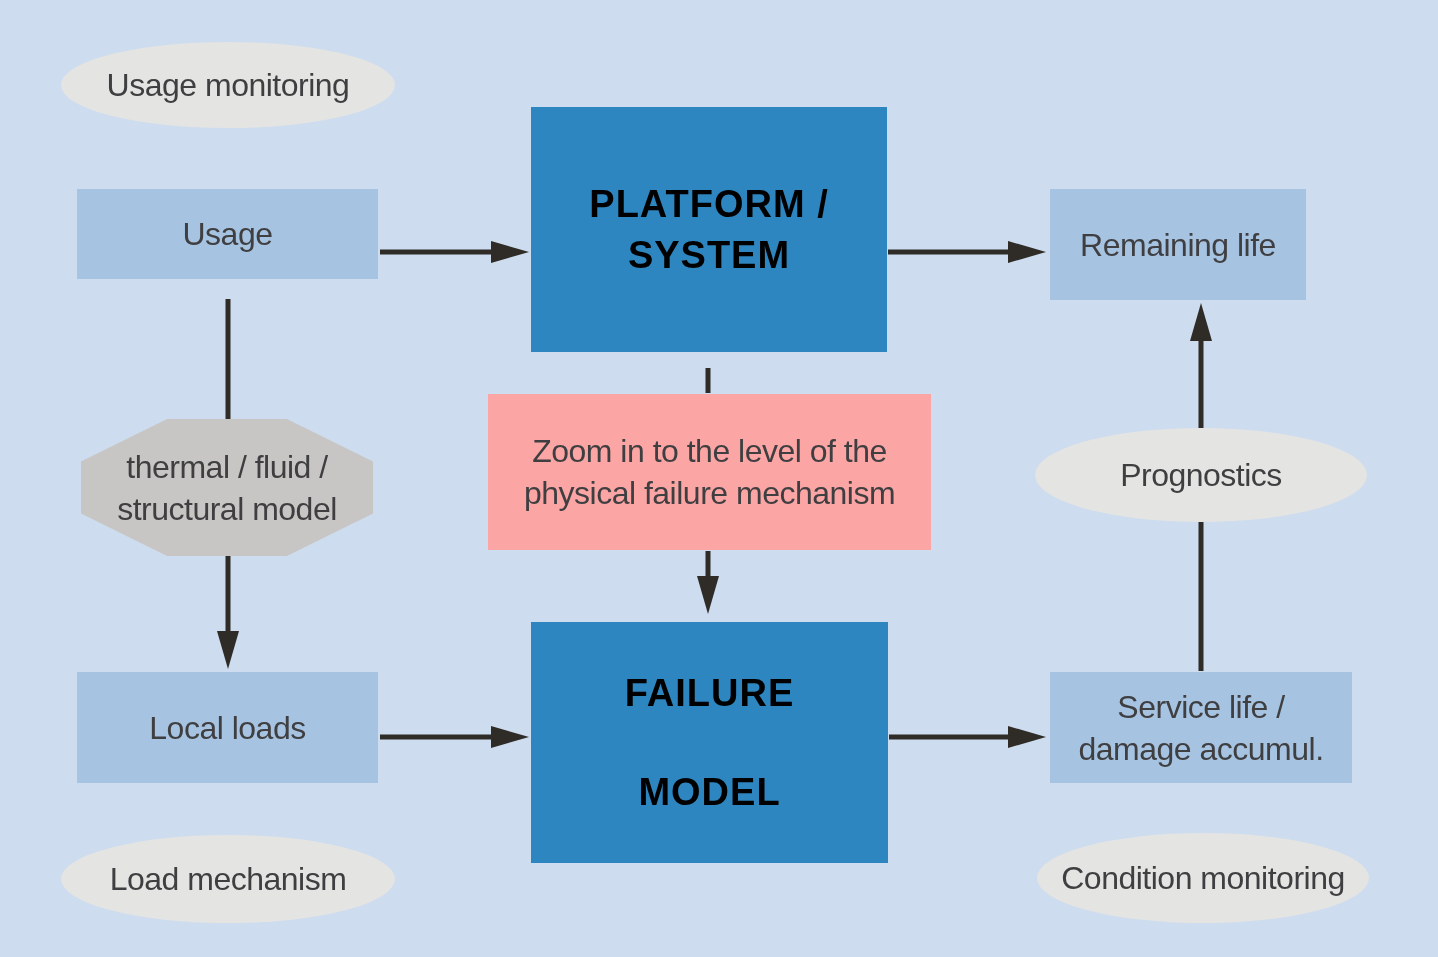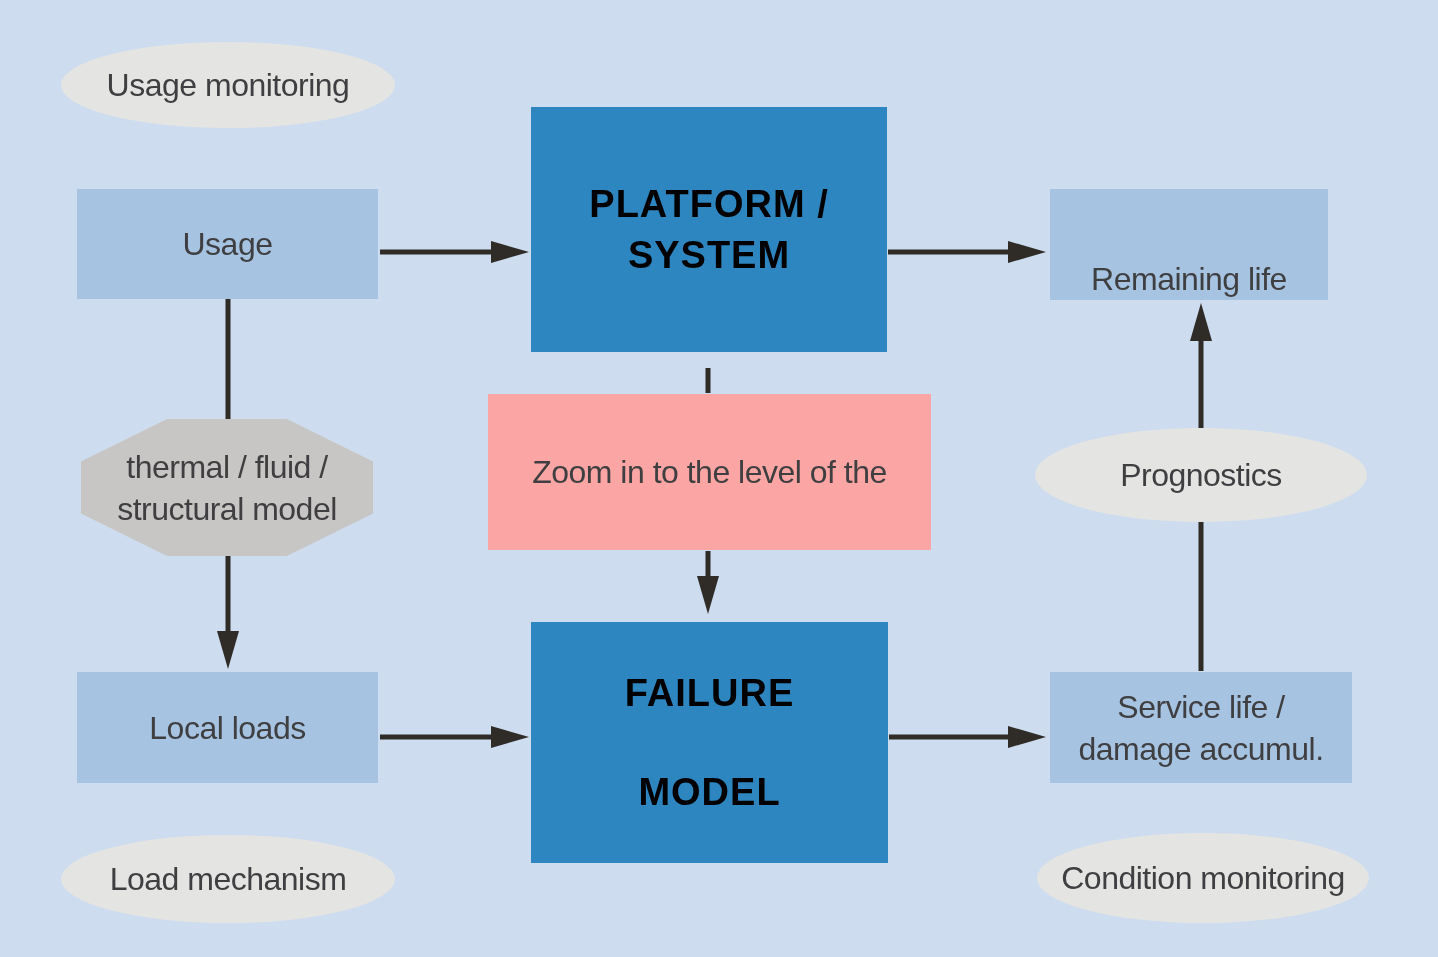--- a/index.html
+++ b/index.html
@@ -58,23 +58,23 @@
   }
   .octagon {
     background: #c7c6c4;
     clip-path: polygon(29.5% 0%, 70.5% 0%, 100% 31%, 100% 69%, 70.5% 100%, 29.5% 100%, 0% 69%, 0% 31%);
   }
   .whitebox {
     background: #fca5a5;
   }
   
   #usage-monitoring   { left: 61px;   top: 42px;  width: 334px; height: 86px; align-items: center; }
-  #usage              { left: 77px;   top: 189px; width: 301px; height: 110px; }
+  #usage              { left: 77px;   top: 189px; width: 301px; height: 90px; }
   #platform-system    { left: 531px;  top: 107px; width: 356px; height: 245px; }
-  #remaining-life     { left: 1050px; top: 189px; width: 278px; height: 111px; justify-content: flex-end; }
+  #remaining-life     { left: 1050px; top: 189px; width: 256px; height: 111px; }
   #thermal-model      { left: 81px;   top: 419px; width: 292px; height: 137px; }
   #zoom-note          { left: 488px;  top: 394px; width: 443px; height: 156px; }
   #prognostics        { left: 1035px; top: 428px; width: 332px; height: 94px; }
   #local-loads        { left: 77px;   top: 672px; width: 301px; height: 111px; }
   #failure-model      { left: 531px;  top: 622px; width: 357px; height: 241px; gap: 48px; }
   #service-life       { left: 1050px; top: 672px; width: 302px; height: 111px; }
   #load-monitoring    { left: 61px;   top: 835px; width: 334px; height: 88px; }
   #condition-monitoring { left: 1037px; top: 833px; width: 332px; height: 90px; }
 </style>
 </head>
@@ -169,15 +169,16 @@
     <span class="title">MODEL</span>
   </div>
 
   <div class="node octagon" id="thermal-model">
     <span class="label">thermal / fluid /</span>
     <span class="label">structural model</span>
   </div>
 
   <div class="node whitebox" id="zoom-note">
     <span class="label">Zoom in to the level of the</span>
+    <span class="label">physical failure mechanism</span>
   </div>
 
 </div>
 
 </body></html>

